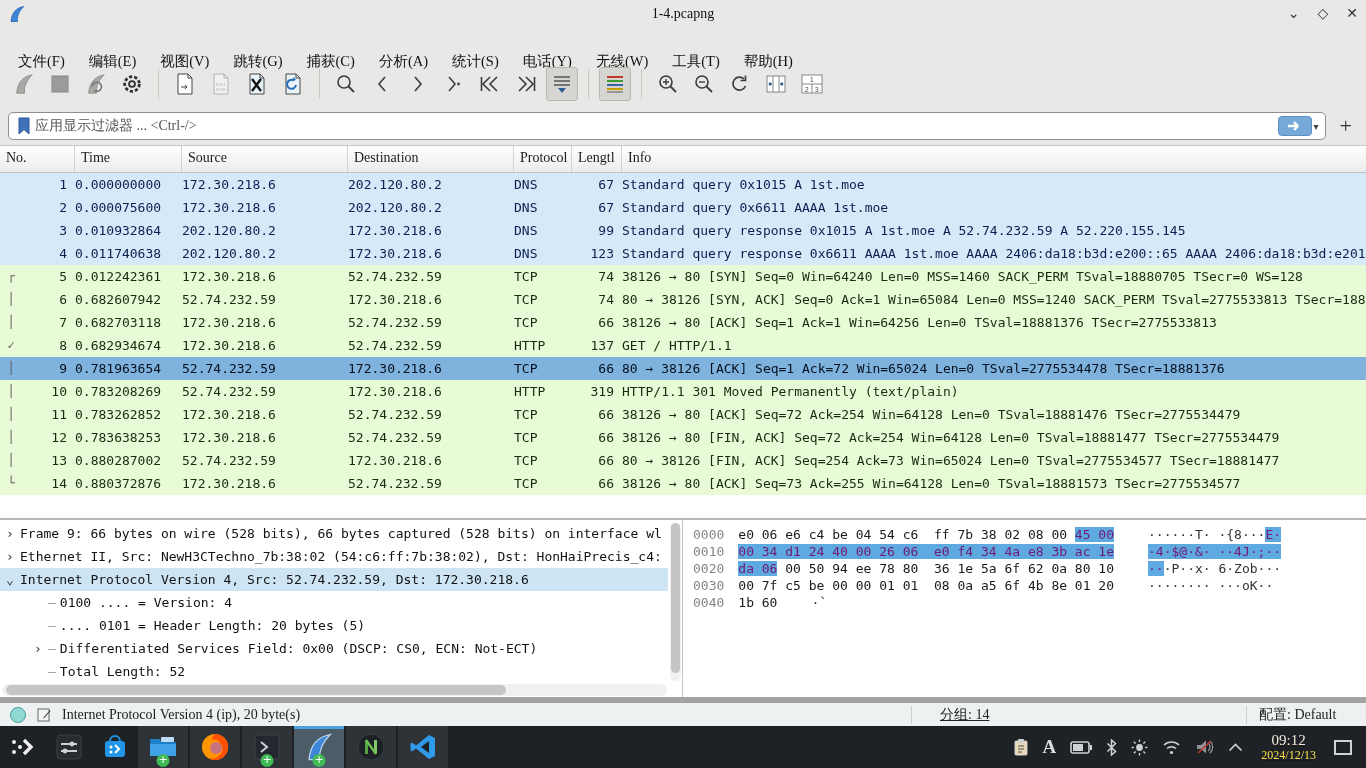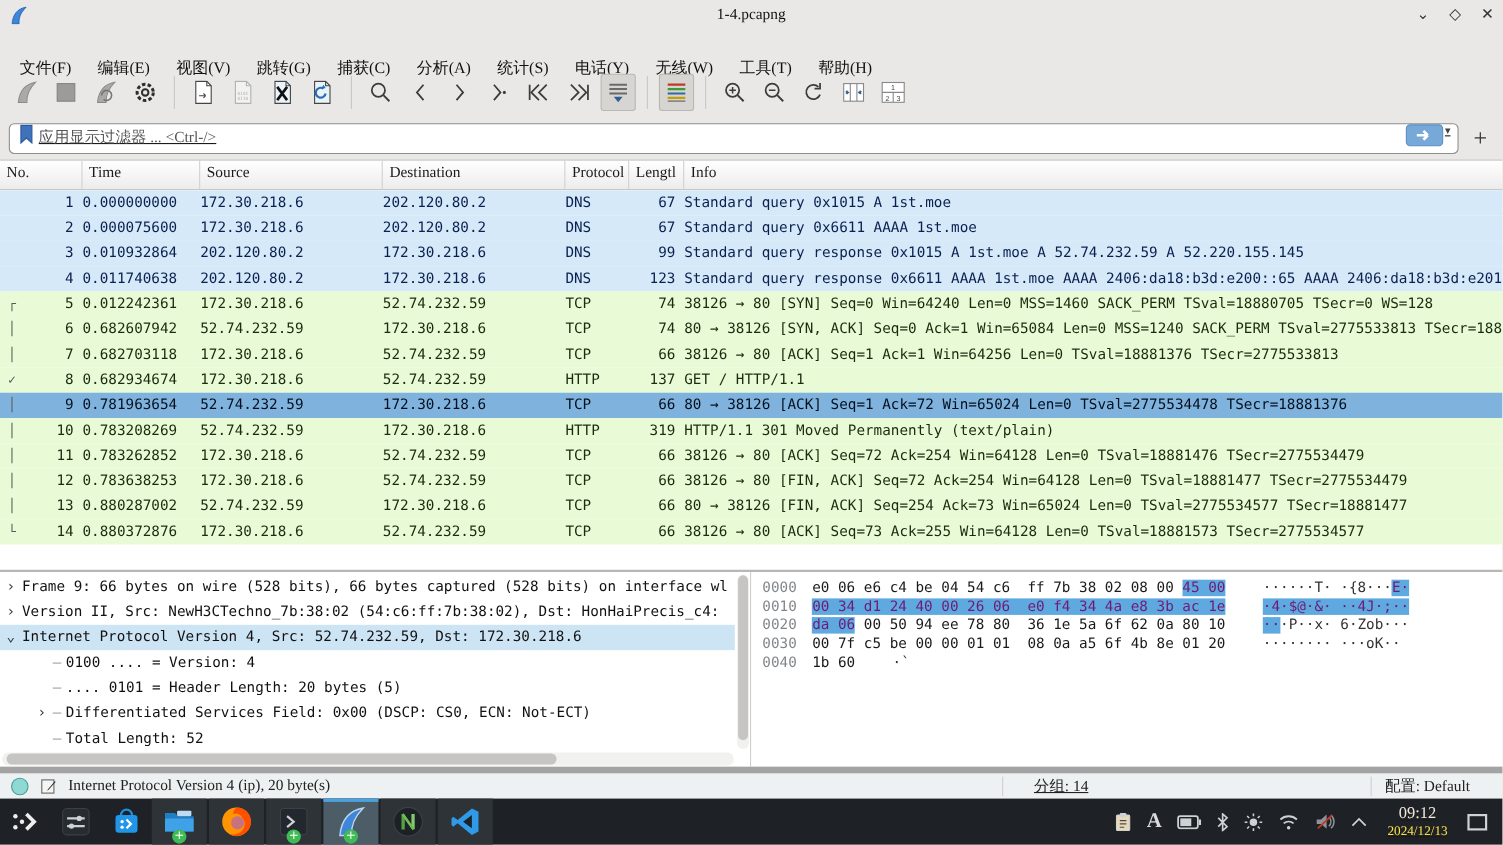--- a/index.html
+++ b/index.html
@@ -18,21 +18,21 @@
   .menu-item { padding:4px 12px; font-size:14.5px; color:#111;margin-top:34px; }
 
   
   #toolbar { position:absolute; top:60px; left:0; width:1366px; height:47px; display:flex; align-items:center; padding-left:8px; gap:4px; }
   .tbtn { width:32px; height:34px; display:flex; align-items:center; justify-content:center; border-radius:3px; }
   .tbtn.pressed { background:#d7d5d2; border:1px solid #b9b7b4; }
   .tsep { width:1px; height:30px; background:#c9c7c4; margin:0 6px; }
 
   
   #filterbar { position:absolute; top:107px; left:0; width:1366px; height:38px; display:flex; align-items:center; padding:0 8px; gap:8px; }
-  #filter-input-wrap { flex:1; height:28px; background:#fff; border:1px solid #8f8f8f; border-radius:5px; display:flex; padding:0 4px 0 4px;text-decoration:underline; }
+  #filter-input-wrap { flex:1; height:28px; background:#fff; border:1px solid #8f8f8f; border-radius:5px; display:flex; align-items:center; padding:0 4px 0 4px; }
   #filter-input { flex:1; border:none; outline:none; font-family:"Liberation Serif", serif; font-size:14px; color:#222; background:transparent; }
   #filter-input::placeholder { color:#555; }
   #apply-btn { width:34px; height:20px; background:#76a9d8; border:1px solid #5d8fc0; border-radius:4px; display:flex; align-items:center; justify-content:center; color:#fff; font-weight:bold; }
   #apply-caret { font-size:10px; color:#444; margin:0 2px; }
   #filter-add { font-size:22px; color:#333; padding:0 6px; line-height:1; }
 
   
   #pl-header { position:absolute; top:145px; left:0; width:1366px; height:28px; background:linear-gradient(#ffffff,#ececec); border-top:1px solid #c8c8c8; border-bottom:1px solid #c0c0c0; display:flex; font-size:14px; }
   .hcell { padding:4px 6px; border-right:1px solid #d2d2d2; overflow:hidden; white-space:nowrap; }
   #pl-rows { position:absolute; top:173px; left:0; width:1366px; height:345px; background:#fff; overflow:hidden; }
@@ -431,21 +431,21 @@
     <span class="c-proto">TCP</span>
     <span class="c-len">66</span>
     <span class="c-info">38126 → 80 [ACK] Seq=73 Ack=255 Win=64128 Len=0 TSval=18881573 TSecr=2775534577</span>
   </div>
   </div>
 
 <div id="bottom">
   <div id="detail-pane">
     <div id="detail-lines">
         <div class="dline"><span class="exp">›</span><span class="dash"></span><span class="txt">Frame 9: 66 bytes on wire (528 bits), 66 bytes captured (528 bits) on interface wl</span></div>
-        <div class="dline"><span class="exp">›</span><span class="dash"></span><span class="txt">Version II, Src: NewH3CTechno_7b:38:02 (54:c6:ff:7b:38:02), Dst: HonHaiPrecis_c4:</span></div>
+        <div class="dline"><span class="exp">›</span><span class="dash"></span><span class="txt">Ethernet II, Src: NewH3CTechno_7b:38:02 (54:c6:ff:7b:38:02), Dst: HonHaiPrecis_c4:</span></div>
         <div class="dline sel"><span class="exp">⌄</span><span class="dash"></span><span class="txt">Internet Protocol Version 4, Src: 52.74.232.59, Dst: 172.30.218.6</span></div>
         <div class="dline ind"><span class="exp"></span><span class="dash">–</span><span class="txt">0100 .... = Version: 4</span></div>
         <div class="dline ind"><span class="exp"></span><span class="dash">–</span><span class="txt">.... 0101 = Header Length: 20 bytes (5)</span></div>
         <div class="dline ind"><span class="exp">›</span><span class="dash">–</span><span class="txt">Differentiated Services Field: 0x00 (DSCP: CS0, ECN: Not-ECT)</span></div>
         <div class="dline ind"><span class="exp"></span><span class="dash">–</span><span class="txt">Total Length: 52</span></div>
       </div>
     <div id="detail-vscroll">
         <div class="thumb"></div>
       </div>
     <div id="detail-hscroll">

